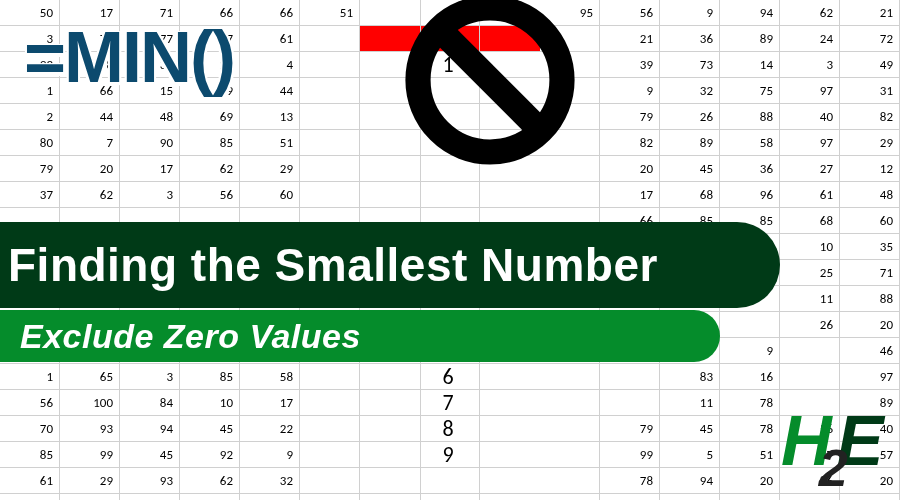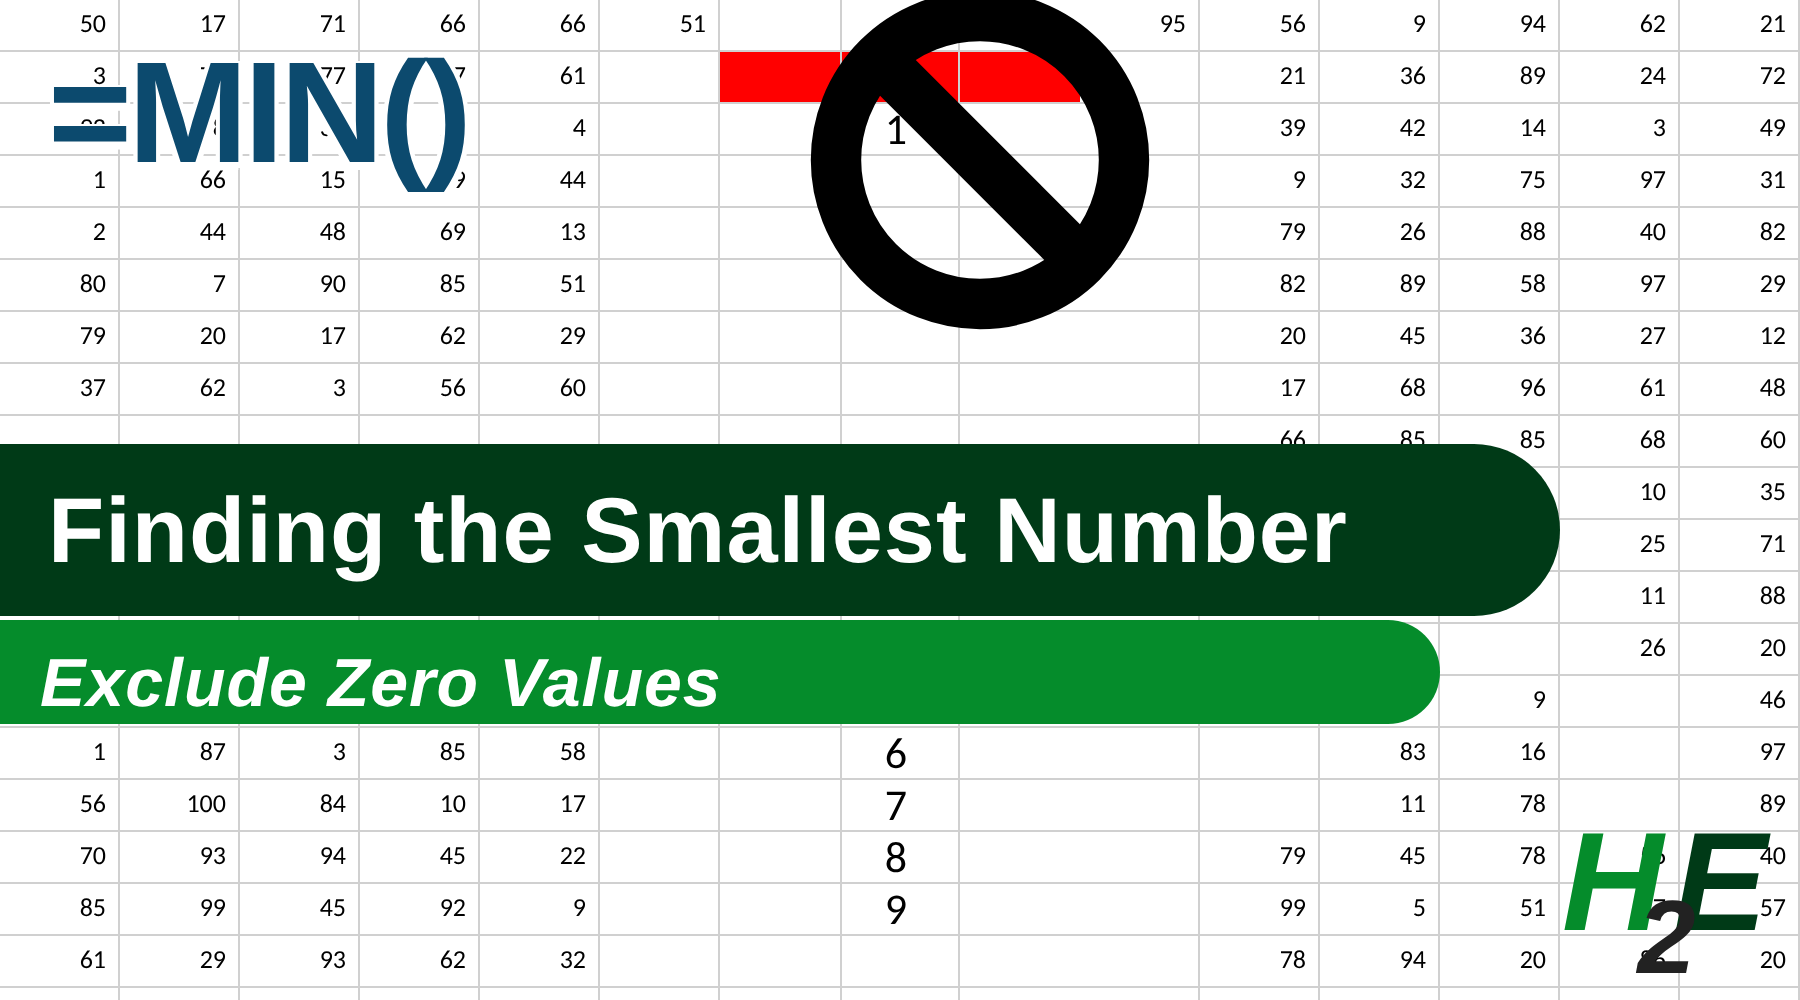--- a/index.html
+++ b/index.html
@@ -7,23 +7,23 @@
   .grid { position: absolute; top: 0; left: 0; width: 765px; height: 500px; display: grid; grid-template-columns: repeat(15, 60px); grid-auto-rows: 26px; }
   .cell { border: 1px solid #d0d0d0; border-top: none; border-left: none; font-size: 13px; display: flex; align-items: center; justify-content: flex-end; padding: 0 6px 0 2px; background: #fff; color: #000; }
   .cell.center-col { justify-content: center; font-size: 22px; border-left: 1px solid #d0d0d0; border-right: 1px solid #d0d0d0; }
   .cell.red { background: #ff0000; }
 
   .formula-overlay { position: absolute; left: 8px; top: 16px; font-family: Arial, sans-serif; font-size: 72px; font-weight: 700; color: #0c4a6e; letter-spacing: -2px; text-shadow: 2px 3px 0 #fff, -2px 3px 0 #fff, 2px -1px 0 #fff, -2px -1px 0 #fff, 0 4px 0 #fff; margin-left: 16px; }
 
   .prohibit { position: absolute; left: 400px; top: -10px; width: 180px; height: 180px; }
   .prohibit svg { width: 100%; height: 100%; }
 
-  .banner1 { position: absolute; left: 0; top: 222px; height: 86px; width: 780px; background: #003a17; border-radius: 0 60px 60px 0; display: flex; align-items: center; padding-left: 24px; }
+  .banner1 { position: absolute; left: 0; top: 222px; height: 86px; width: 780px; background: #003a17; border-radius: 0 60px 60px 0; display: flex; align-items: center; padding-left: 8px; }
   .banner1-text { font-family: Arial, sans-serif; color: #fff; font-weight: 700; font-size: 46px; letter-spacing: 0.5px; }
-  .banner2 { position: absolute; left: 0; top: 310px; height: 52px; width: 720px; background: #058c2b; border-radius: 0 40px 40px 0; display: flex; align-items: flex-end; padding-left: 20px; }
+  .banner2 { position: absolute; left: 0; top: 310px; height: 52px; width: 720px; background: #058c2b; border-radius: 0 40px 40px 0; display: flex; align-items: center; padding-left: 20px; }
   .banner2-text { font-family: Arial, sans-serif; color: #fff; font-weight: 700; font-size: 34px; font-style: italic; letter-spacing: 0.5px; }
 
   .logo { position: absolute; right: 10px; bottom: 10px; width: 110px; height: 90px; }
   .logo svg { width: 100%; height: 100%; }
 </style>
 </head>
 <body>
 
 <div class="grid">
     <div class="cell">50</div>
@@ -60,21 +60,21 @@
     <div class="cell">8</div>
     <div class="cell">30</div>
     <div class="cell">20</div>
     <div class="cell">4</div>
     <div class="cell"></div>
     <div class="cell center-col" style="border-left: none; border-right: none;"></div>
     <div class="cell center-col">1</div>
     <div class="cell center-col" style="border-left: none; border-right: none;"></div>
     <div class="cell"></div>
     <div class="cell">39</div>
-    <div class="cell">42</div>
+    <div class="cell">73</div>
     <div class="cell">14</div>
     <div class="cell">3</div>
     <div class="cell">49</div>
     <div class="cell">1</div>
     <div class="cell">66</div>
     <div class="cell">15</div>
     <div class="cell">9</div>
     <div class="cell">44</div>
     <div class="cell"></div>
     <div class="cell center-col" style="border-left: none; border-right: none;"></div>
@@ -230,21 +230,21 @@
     <div class="cell center-col" style="border-left: none; border-right: none;"></div>
     <div class="cell center-col"></div>
     <div class="cell center-col" style="border-left: none; border-right: none;"></div>
     <div class="cell"></div>
     <div class="cell"></div>
     <div class="cell">54</div>
     <div class="cell">9</div>
     <div class="cell"></div>
     <div class="cell">46</div>
     <div class="cell">1</div>
-    <div class="cell">87</div>
+    <div class="cell">65</div>
     <div class="cell">3</div>
     <div class="cell">85</div>
     <div class="cell">58</div>
     <div class="cell"></div>
     <div class="cell center-col" style="border-left: none; border-right: none;"></div>
     <div class="cell center-col">6</div>
     <div class="cell center-col" style="border-left: none; border-right: none;"></div>
     <div class="cell"></div>
     <div class="cell"></div>
     <div class="cell">83</div>

